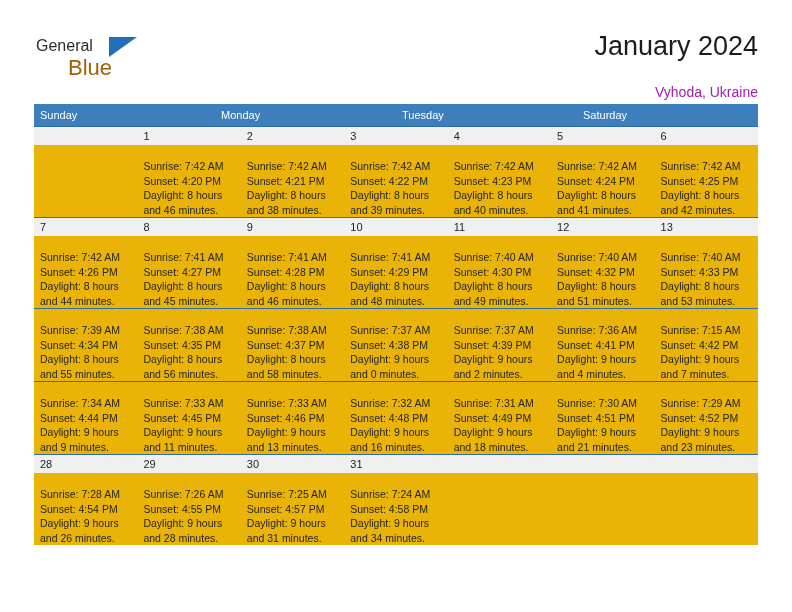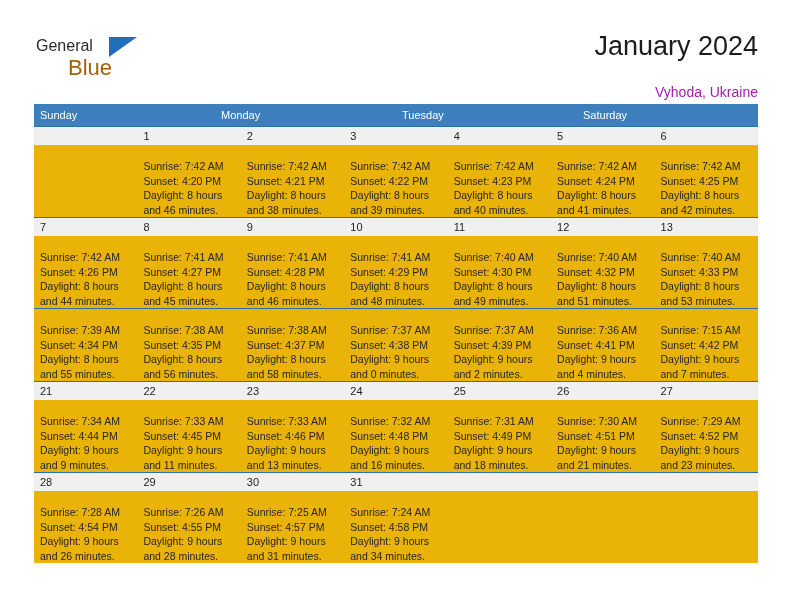--- a/index.html
+++ b/index.html
@@ -331,29 +331,20 @@
         <div class="bodycell">
           <div class="info-line">Sunrise: 7:15 AM</div>
           <div class="info-line">Sunset: 4:42 PM</div>
           <div class="info-line">Daylight: 9 hours</div>
           <div class="info-line">and 7 minutes.</div>
         </div>
       </div>
     </div>
 
     <div class="week">
-      <div class="daterow">
-        <div class="datecell">21</div>
-        <div class="datecell">22</div>
-        <div class="datecell">23</div>
-        <div class="datecell">24</div>
-        <div class="datecell">25</div>
-        <div class="datecell">26</div>
-        <div class="datecell">27</div>
-      </div>
       <div class="bodyrow">
         <div class="bodycell">
           <div class="info-line">Sunrise: 7:34 AM</div>
           <div class="info-line">Sunset: 4:44 PM</div>
           <div class="info-line">Daylight: 9 hours</div>
           <div class="info-line">and 9 minutes.</div>
         </div>
         <div class="bodycell">
           <div class="info-line">Sunrise: 7:33 AM</div>
           <div class="info-line">Sunset: 4:45 PM</div>

